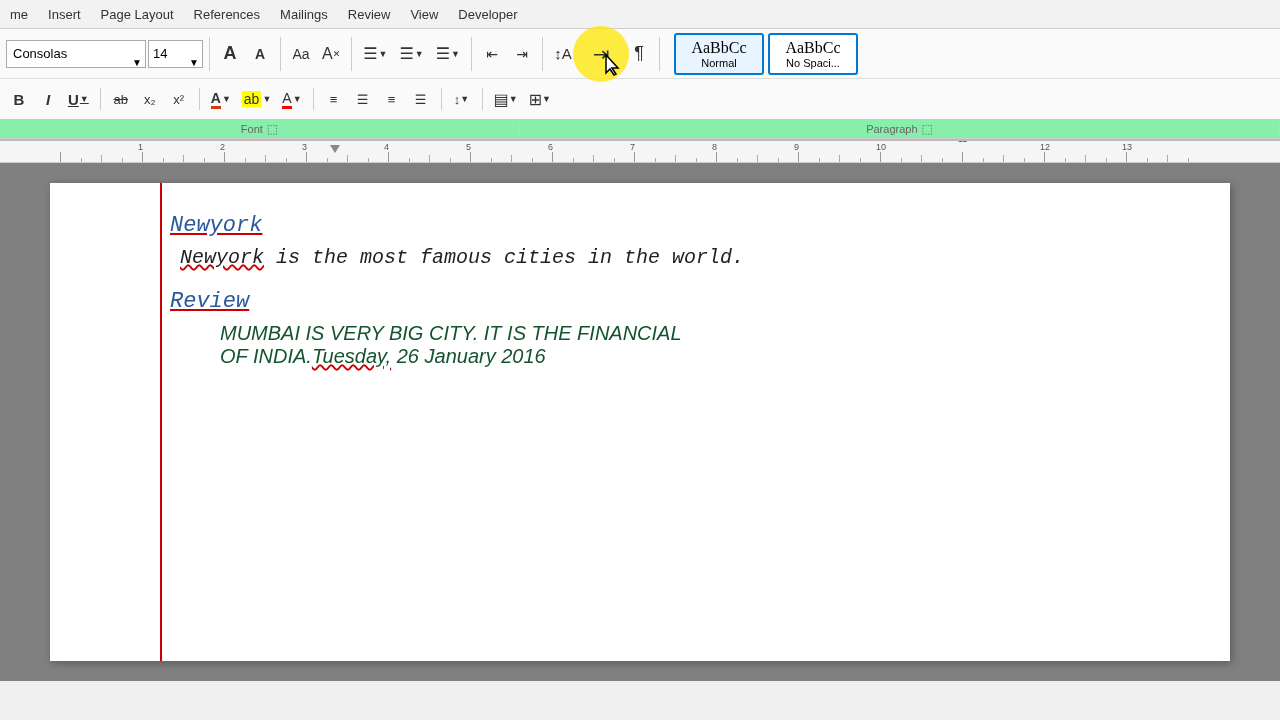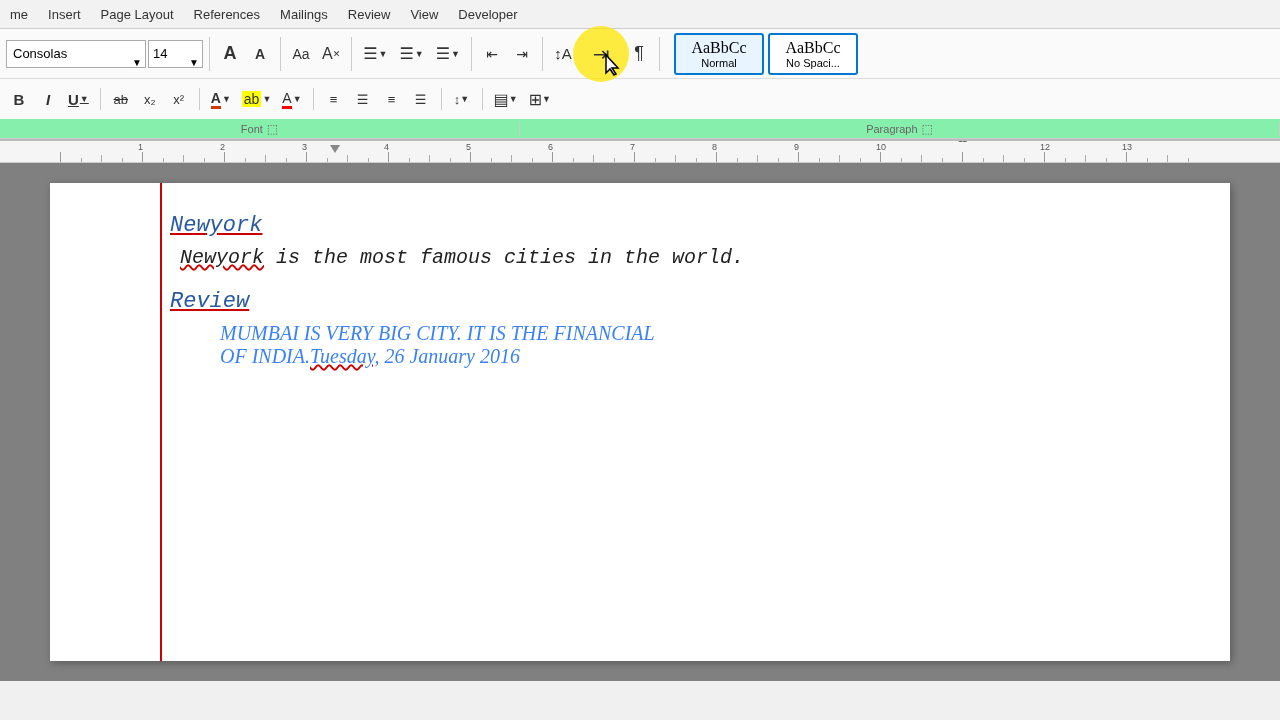--- a/index.html
+++ b/index.html
@@ -262,24 +262,24 @@
       padding-left: 10px;
     }
 
     .city-text .underline-red {
       text-decoration: underline;
       text-decoration-color: #cc0000;
       text-decoration-style: wavy;
     }
 
     .mumbai-text {
-      font-family: Liberation Serif, serif;
+      font-family: Liberation Sans, sans-serif;
       font-style: italic;
       font-size: 20px;
-      color: #3b82f6;
+      color: #14532d;
       text-align: justify;
       padding-left: 50px;
     }
 
     .mumbai-text .underline-red {
       text-decoration: underline;
       text-decoration-color: #cc0000;
       text-decoration-style: wavy;
     }
 

